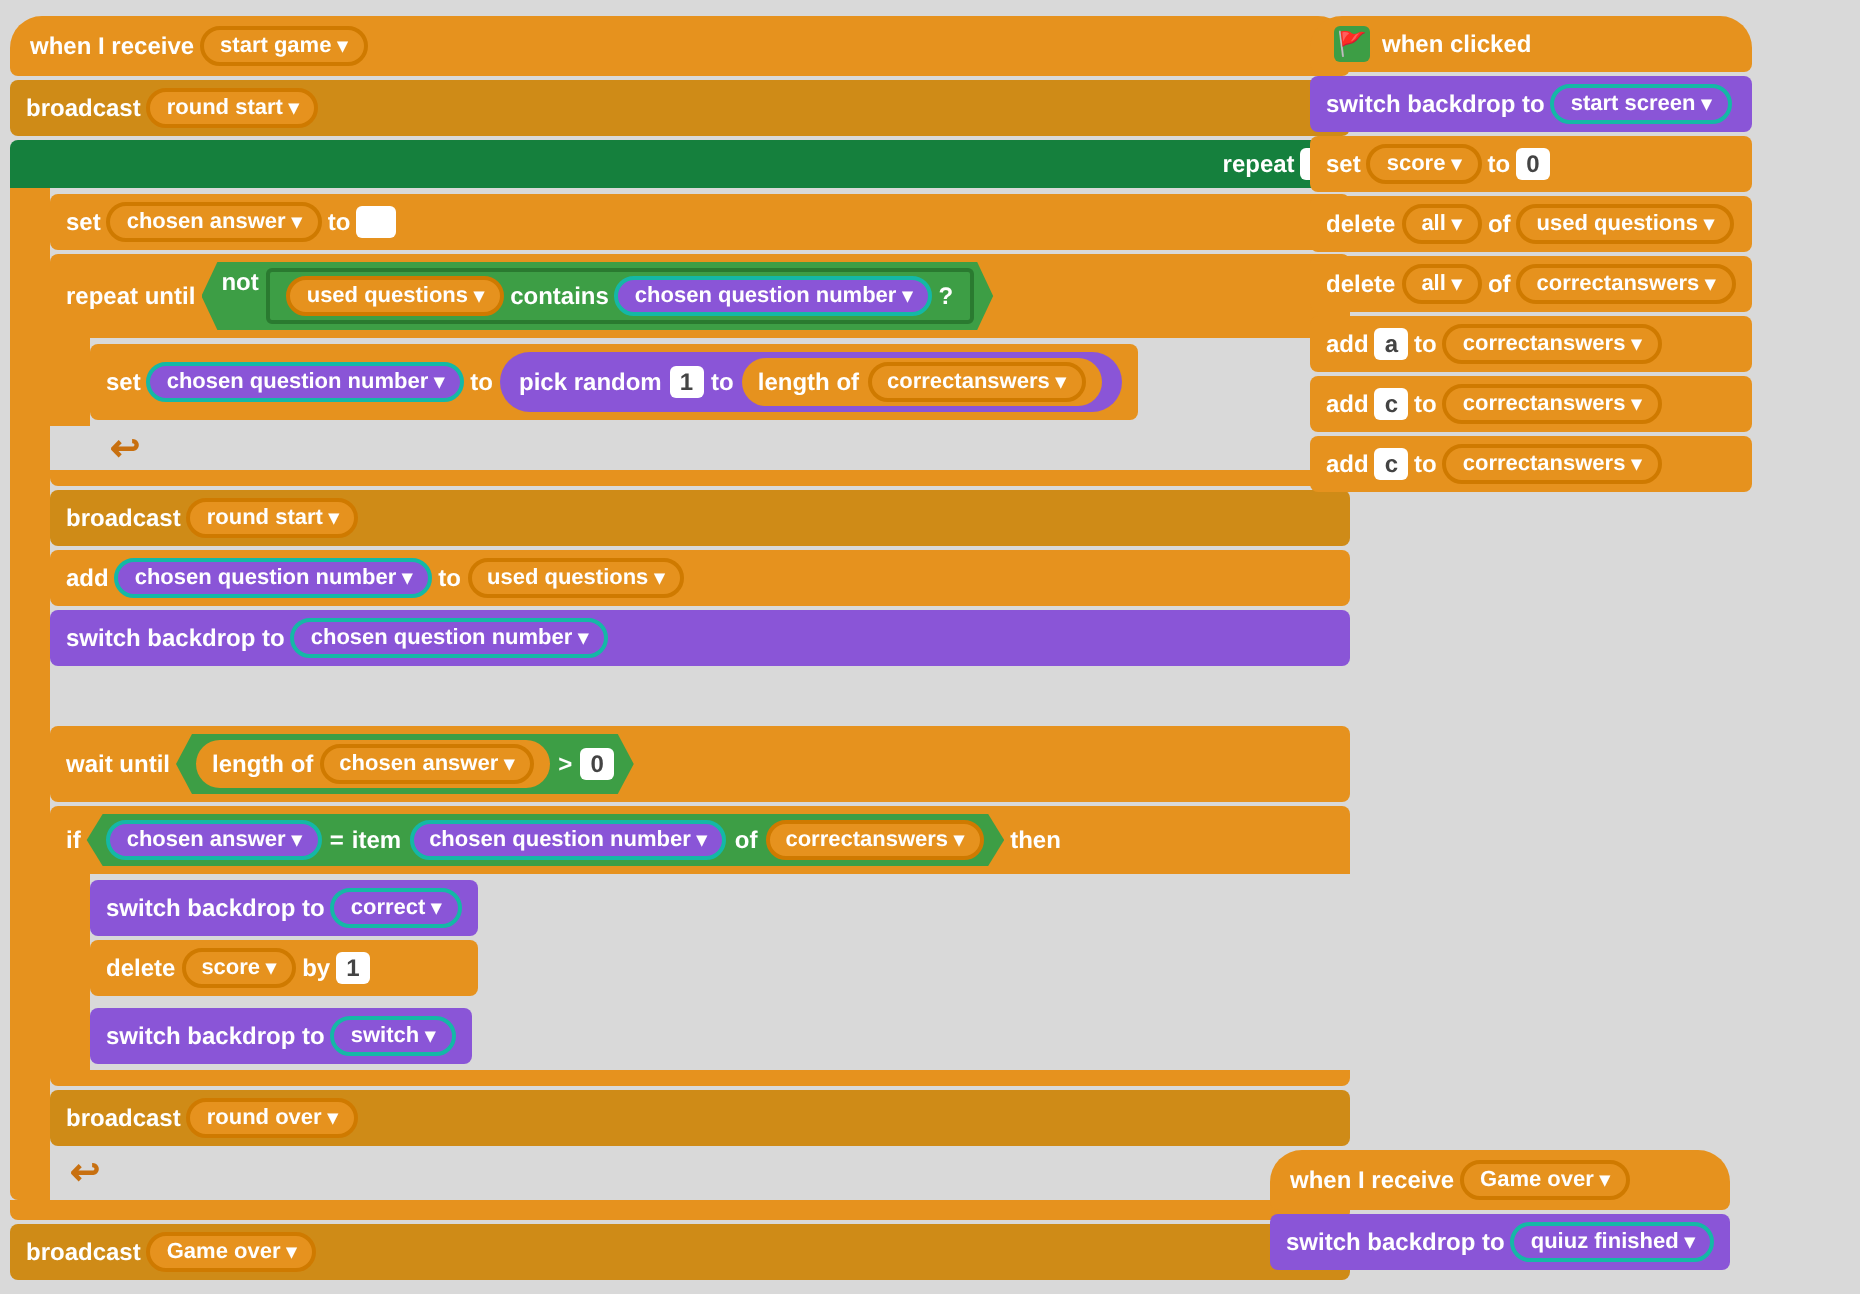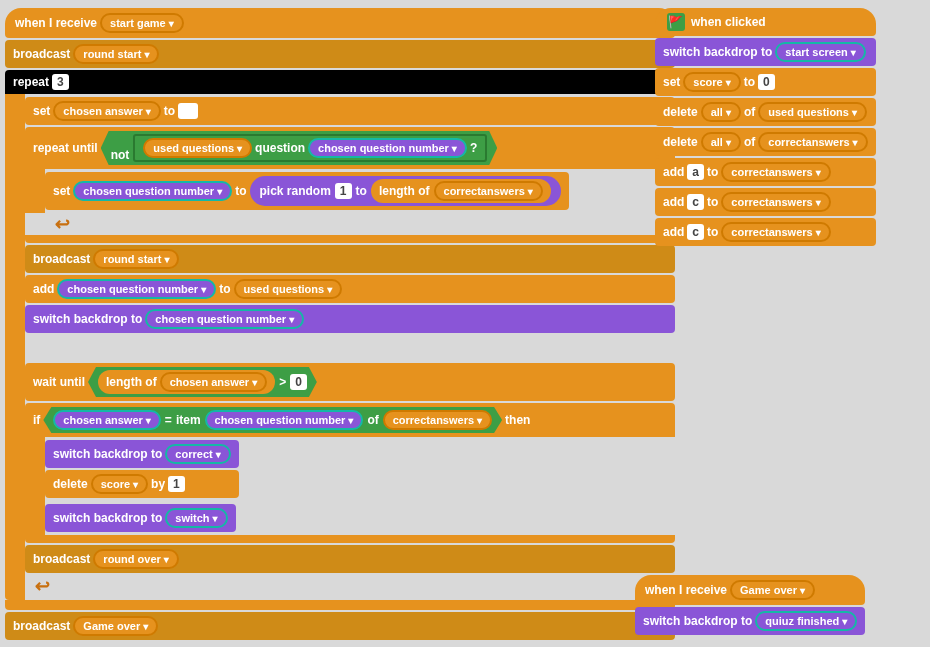--- a/index.html
+++ b/index.html
@@ -77,45 +77,45 @@
       <span>when I receive</span>
       <span class="pill pill-orange dropdown-arrow">start game</span>
     </div>
 
     <div style="display:inline-flex;align-items:center;gap:3px;background:#cf8b17;padding:4px 8px;border-radius:4px;color:white;">
       <span>broadcast</span>
       <span class="pill pill-orange dropdown-arrow">round start</span>
     </div>
 
     <div style="display:flex;flex-direction:column;gap:0;">
-      <div style="display:inline-flex;align-items:center;gap:3px;background:#000000;padding:4px 8px;border-radius:4px 4px 0 0;color:white;">
+      <div style="display:inline-flex;align-items:center;gap:3px;background:#15803d;padding:4px 8px;border-radius:4px 4px 0 0;color:white;justify-content:flex-end;">
         <span>repeat</span>
         <span class="input-white">3</span>
       </div>
       <div style="display:flex;gap:0;">
         <div style="width:20px;background:#e6921e;border-radius:0 0 0 4px;"></div>
         <div class="stack" style="padding:3px 0;flex:1;">
 
           <div style="display:inline-flex;align-items:center;gap:3px;background:#e6921e;padding:4px 8px;border-radius:4px;color:white;">
             <span>set</span>
             <span class="pill pill-orange dropdown-arrow">chosen answer</span>
             <span>to</span>
             <span class="input-white">&nbsp;&nbsp;&nbsp;</span>
           </div>
 
           <div style="display:flex;flex-direction:column;gap:0;">
             <div style="display:inline-flex;align-items:center;gap:3px;background:#e6921e;padding:4px 8px;border-radius:4px 4px 0 0;color:white;flex-wrap:wrap;">
               <span>repeat until</span>
 
-              <span style="display:inline-flex;align-items:flex-end;background:#3d9e45;color:white;padding:3px 10px;clip-path:polygon(8px 0%,calc(100% - 8px) 0%,100% 50%,calc(100% - 8px) 100%,8px 100%,0% 50%);gap:4px;font-weight:bold;">
+              <span style="display:inline-flex;align-items:flex-start;background:#3d9e45;color:white;padding:3px 10px;clip-path:polygon(8px 0%,calc(100% - 8px) 0%,100% 50%,calc(100% - 8px) 100%,8px 100%,0% 50%);gap:4px;font-weight:bold;">
                 <span>not</span>
 
                 <span style="display:inline-flex;align-items:center;background:#3d9e45;border:2px solid #2a7a30;color:white;padding:2px 8px;border-radius:3px;gap:3px;">
                   <span class="pill pill-orange dropdown-arrow">used questions</span>
-                  <span>question</span>
+                  <span>contains</span>
                   <span class="pill pill-purple dropdown-arrow">chosen question number</span>
                   <span>?</span>
                 </span>
               </span>
             </div>
             <div style="display:flex;gap:0;">
               <div style="width:20px;background:#e6921e;"></div>
               <div class="stack" style="padding:3px 0;">
 
                 <div style="display:inline-flex;align-items:center;gap:3px;background:#e6921e;padding:4px 8px;border-radius:4px;color:white;flex-wrap:wrap;">

